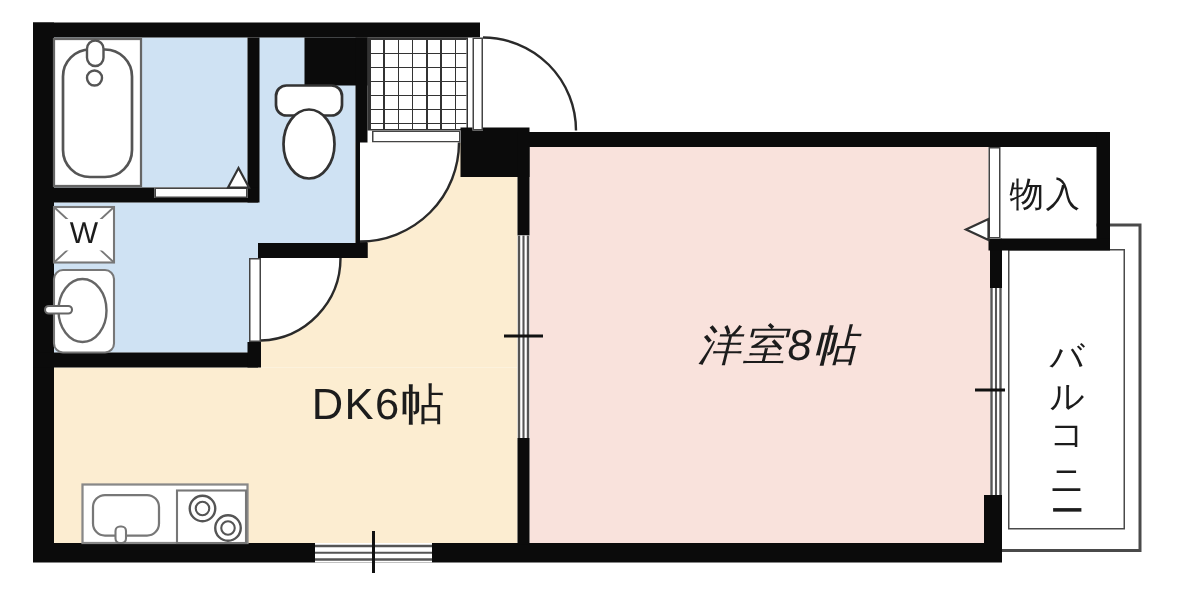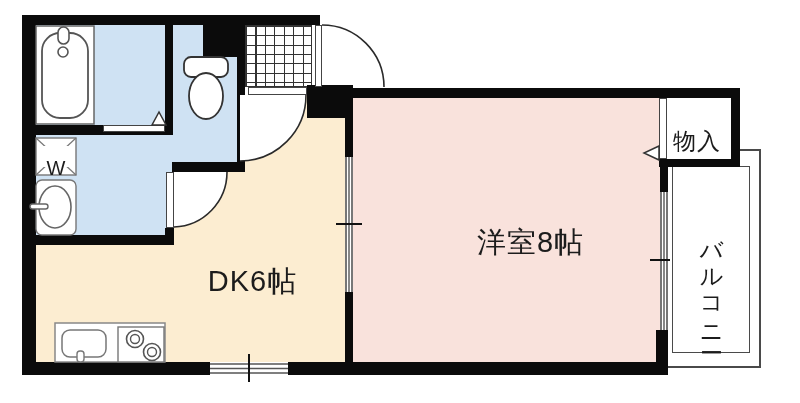--- a/index.html
+++ b/index.html
@@ -15,21 +15,21 @@
     background-image:
       repeating-linear-gradient(to right,#333 0 1px,transparent 1px 9.5px),
       repeating-linear-gradient(to bottom,#333 0 1px,transparent 1px 9.3px);}
   .balcony-outer{position:absolute;left:666px;top:149px;width:95px;height:219px;
     background:#fff;border:2px solid #4a4a4a;box-sizing:border-box;}
   .balcony-inner{position:absolute;left:672px;top:166px;width:78px;height:187px;
     background:#fff;border:1.5px solid #4a4a4a;box-sizing:border-box;}
   .storage-interior{position:absolute;left:659px;top:98px;width:72px;height:61px;background:#fff;}
   .door-strip{position:absolute;background:#fff;border:1px solid #444;box-sizing:border-box;}
   svg.overlay{position:absolute;left:0;top:0;pointer-events:none;}
-  .label{position:absolute;color:#1c1c1c;text-align:center;white-space:nowrap;margin-top:12px;}
+  .label{position:absolute;color:#1c1c1c;text-align:center;white-space:nowrap;}
   .label-room{font-size:29px;letter-spacing:1px;}
   .label-storage{font-size:23px;letter-spacing:1px;}
   .label-balcony{font-size:23px;writing-mode:vertical-rl;letter-spacing:3px;height:200px;}
   .label-washer{font-size:20px;}
 </style>
 </head>
 <body>
 
 <div class="plan">
 
@@ -144,18 +144,18 @@
         <circle cx="135" cy="339" r="4.5" fill="#fff" stroke="#555" stroke-width="1.4"></circle>
         <circle cx="152" cy="352" r="8.5" fill="#fff" stroke="#555" stroke-width="1.6"></circle>
         <circle cx="152" cy="352" r="4.5" fill="#fff" stroke="#555" stroke-width="1.4"></circle>
       </g>
     </g>
 
     <polygon points="659,146 644,153 659,160" fill="#fff" stroke="#333" stroke-width="1.5"></polygon>
   </svg>
 
   <div class="label label-room" style="left:170px;top:250px;width:165px;text-align:center;">DK6帖</div>
-  <div class="label label-room" style="left:448px;top:211px;width:165px;">洋室8帖</div>
+  <div class="label label-room" style="left:436px;top:211px;width:165px;font-style:italic;">洋室8帖</div>
   <div class="label label-storage" style="left:662px;top:114px;width:70px;">物入</div>
   <div class="label label-balcony" style="left:697px;top:172px;">バルコニー</div>
   <div class="label label-washer" style="left:42px;top:145px;width:28px;">W</div>
 
 </div>
 
 </body></html>

